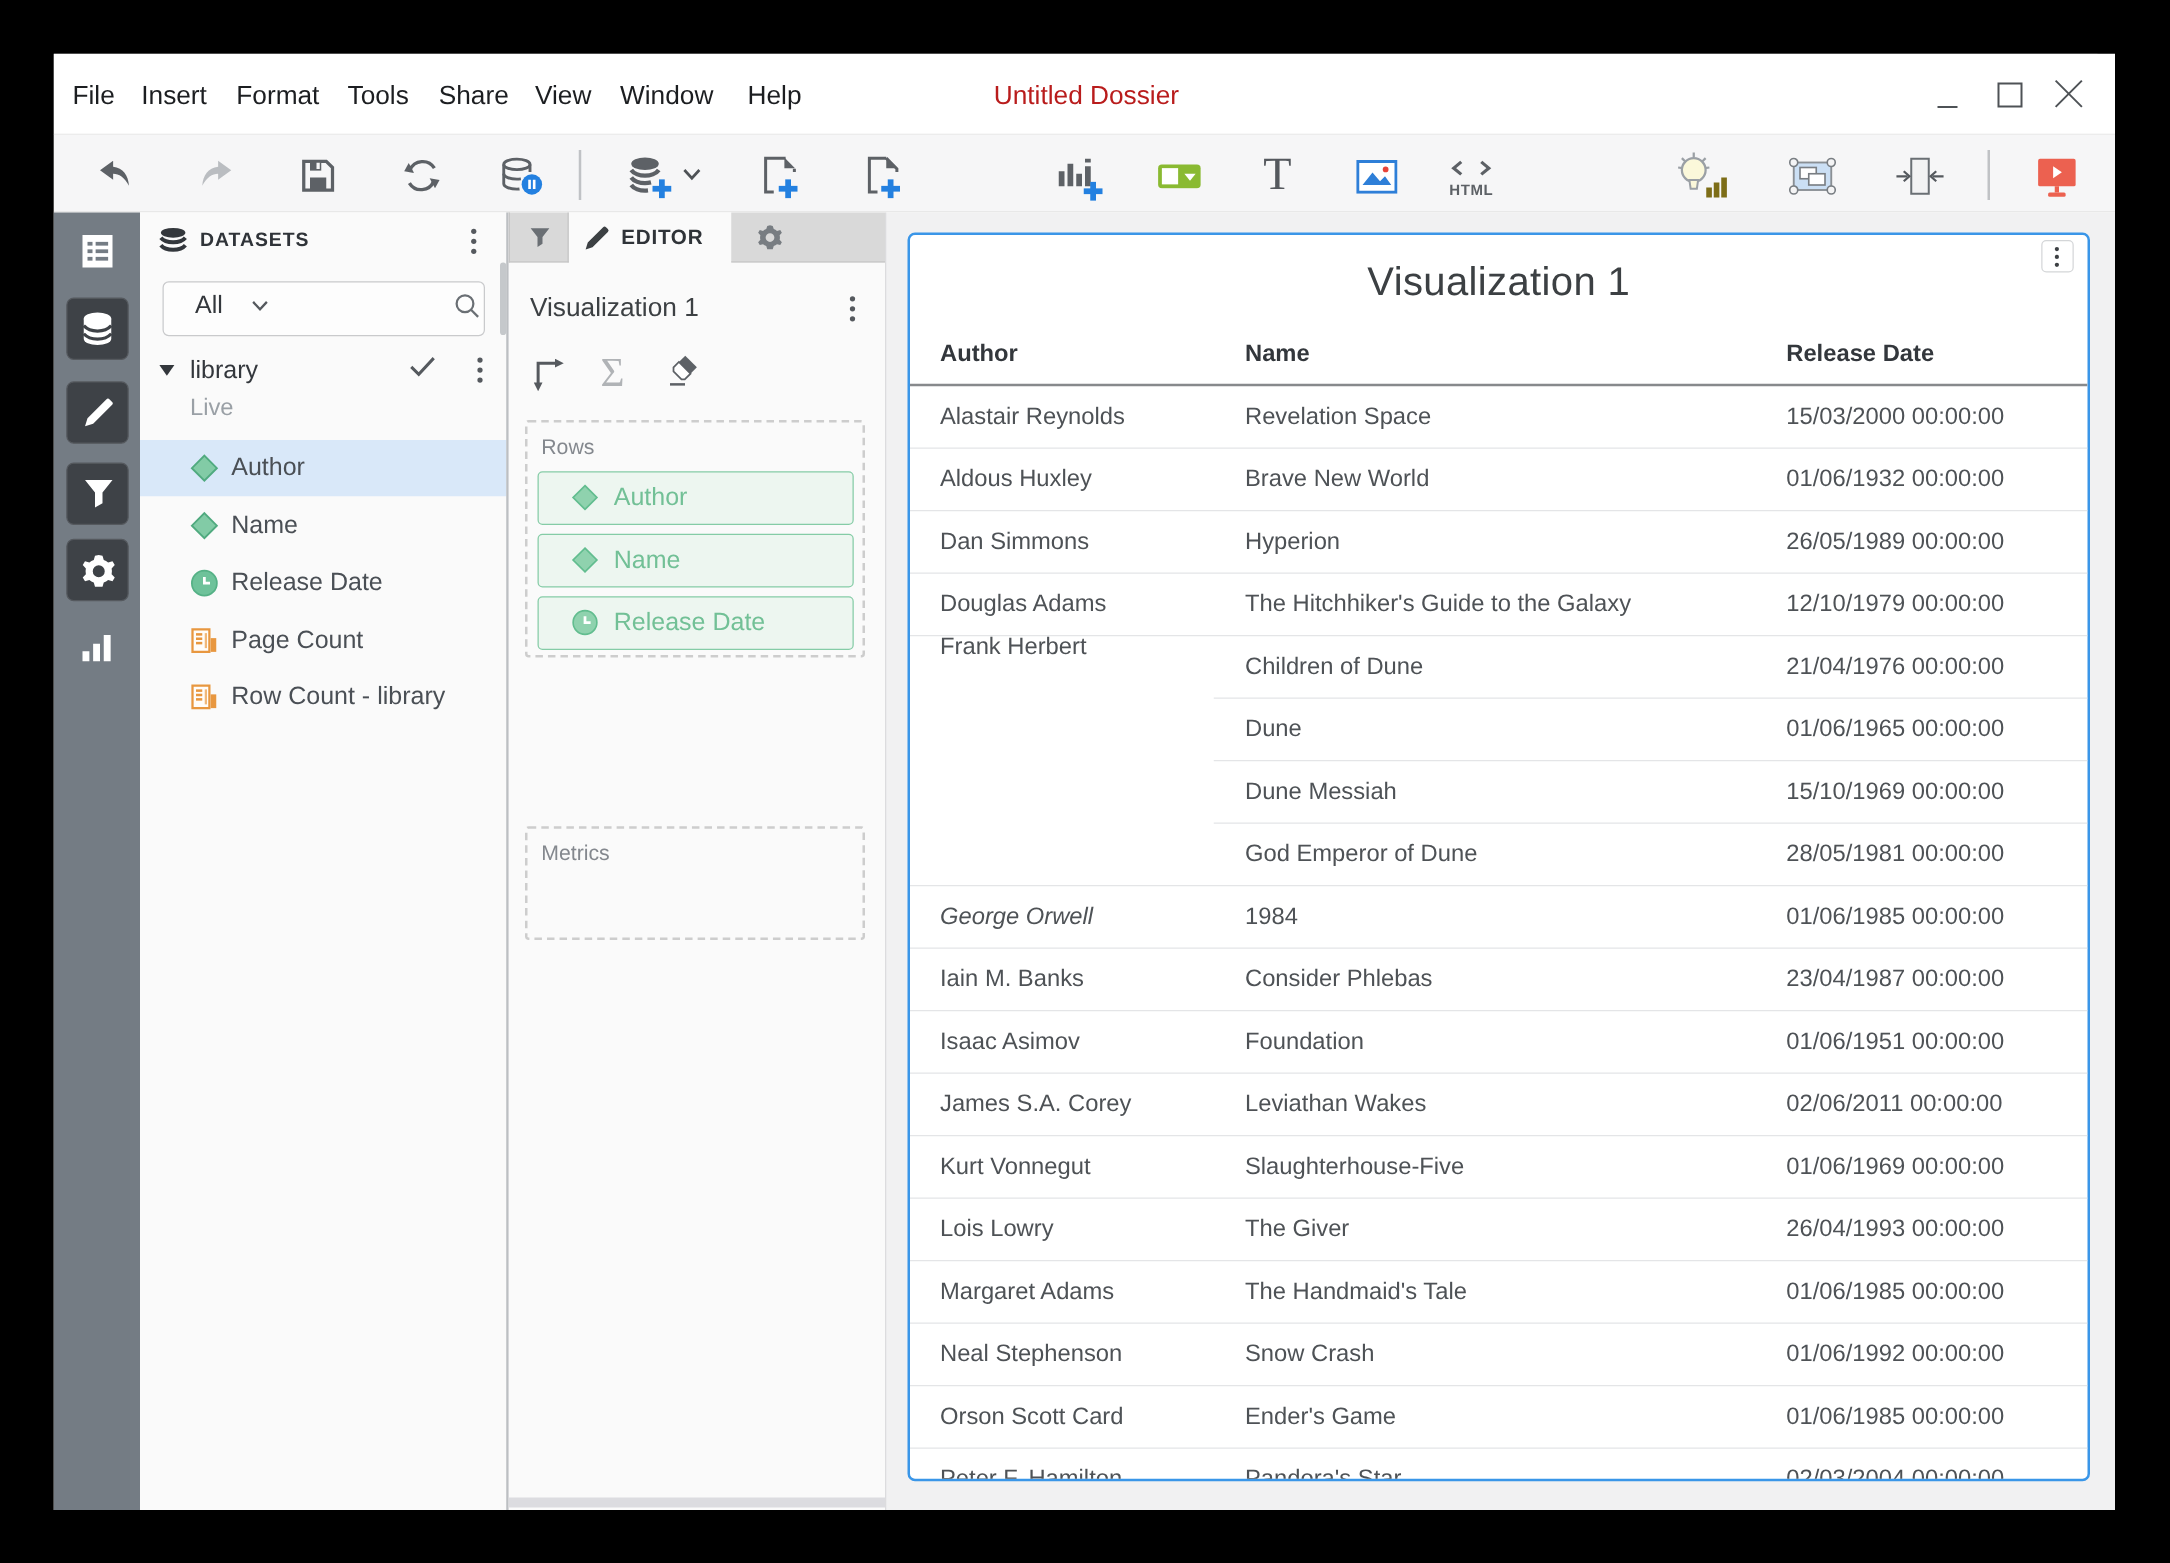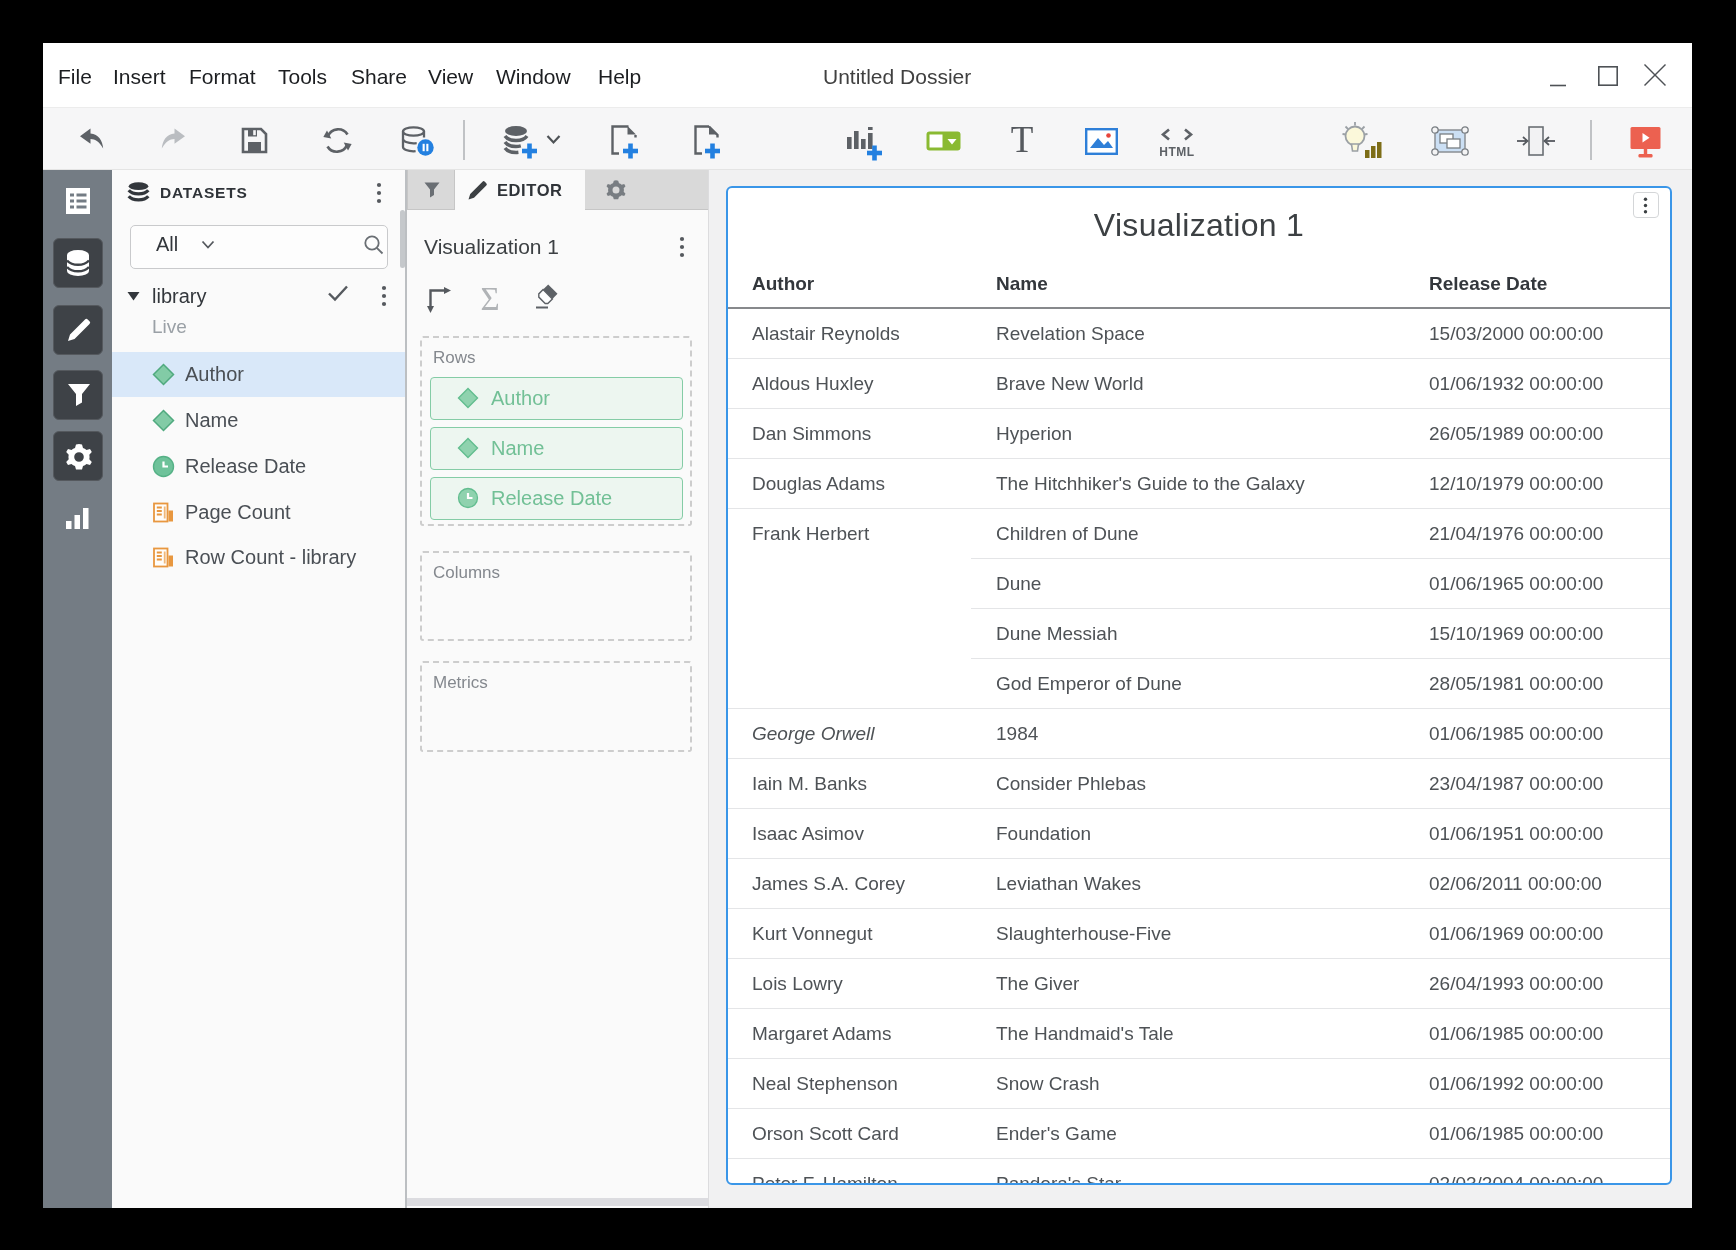--- a/index.html
+++ b/index.html
@@ -43,21 +43,21 @@
 <div id="win">
   <div id="menubar">
     <span class="menuitem" style="left:15px;">File</span>
     <span class="menuitem" style="left:70px;">Insert</span>
     <span class="menuitem" style="left:146px;">Format</span>
     <span class="menuitem" style="left:235px;">Tools</span>
     <span class="menuitem" style="left:308px;">Share</span>
     <span class="menuitem" style="left:385px;">View</span>
     <span class="menuitem" style="left:453px;">Window</span>
     <span class="menuitem" style="left:555px;">Help</span>
-    <span class="menuitem" style="left:780px; color:#404040;">Untitled Dossier</span>
+    <span class="menuitem" style="left:752px; color:#b91c1c;">Untitled Dossier</span>
     <svg class="abs" style="left:1505px; top:22px;" width="20" height="22" viewBox="0 0 20 22">
       <line x1="2" y1="20.5" x2="18" y2="20.5" stroke="#4e5256" stroke-width="1.6"></line>
     </svg>
     <svg class="abs" style="left:1554px; top:22px;" width="22" height="22" viewBox="0 0 22 22">
       <rect x="1.8" y="1.8" width="18.4" height="18.4" fill="none" stroke="#4e5256" stroke-width="1.6"></rect>
     </svg>
     <svg class="abs" style="left:1600px; top:20px;" width="24" height="24" viewBox="0 0 24 24">
       <line x1="1.5" y1="1.5" x2="22.5" y2="22.5" stroke="#4e5256" stroke-width="1.5"></line>
       <line x1="22.5" y1="1.5" x2="1.5" y2="22.5" stroke="#4e5256" stroke-width="1.5"></line>
     </svg>
@@ -343,23 +343,20 @@
         <span class="chiptext">Name</span>
       </div>
       <div class="chip" style="top:139px;">
         <svg class="chipico" width="22" height="22" viewBox="0 0 22 22">
           <circle cx="11" cy="11" r="9.5" fill="#8fd2ae" stroke="#62bd8f" stroke-width="1.3"></circle>
           <path d="M11 6 V11 H15.5" fill="none" stroke="#fff" stroke-width="2.2"></path>
         </svg>
         <span class="chiptext">Release Date</span>
       </div>
     </div>
-    <div class="dashbox" style="top:381px;height:90px;">
-      <div class="dashlabel">Columns</div>
-    </div>
     <div class="dashbox" style="top:491px;height:91px;">
       <div class="dashlabel">Metrics</div>
     </div>
     <div class="abs" style="left:0;top:1028px;width:301px;height:8px;background:#dcdce0;"></div>
   </div>
   <div id="canvas"></div>
   <div id="viz">
     <div class="abs" style="left:0;top:19px;width:942px;height:36px;line-height:36px;text-align:center;font-size:32px;letter-spacing:0.3px;color:#3c4043;">Visualization 1</div>
     <div class="abs" style="left:905px;top:4px;width:26px;height:26px;border:1.5px solid #d4d6d8;border-radius:4px;background:#fff;">
       <svg style="position:absolute;left:9px;top:4px;" width="5" height="17" viewBox="0 0 5 17">
@@ -381,21 +378,21 @@
       <span class="cell" style="left:701px;top:186px;">01/06/1932 00:00:00</span>
     <div class="rowline" style="left:0;top:220px;width:942px;"></div>
     <span class="cell" style="left:24px;top:236px;">Dan Simmons</span>
       <span class="cell" style="left:268px;top:236px;">Hyperion</span>
       <span class="cell" style="left:701px;top:236px;">26/05/1989 00:00:00</span>
     <div class="rowline" style="left:0;top:270px;width:942px;"></div>
     <span class="cell" style="left:24px;top:286px;">Douglas Adams</span>
       <span class="cell" style="left:268px;top:286px;">The Hitchhiker's Guide to the Galaxy</span>
       <span class="cell" style="left:701px;top:286px;">12/10/1979 00:00:00</span>
     <div class="rowline" style="left:0;top:320px;width:942px;"></div>
-    <span class="cell" style="left:24px;top:336px;">Frank Herbert</span>
+    <span class="cell" style="left:24px;top:320px;">Frank Herbert</span>
       <span class="cell" style="left:268px;top:336px;">Children of Dune</span>
       <span class="cell" style="left:701px;top:336px;">21/04/1976 00:00:00</span>
     <div class="rowline" style="left:243px;top:370px;width:699px;"></div>
     <span class="cell" style="left:268px;top:386px;">Dune</span>
       <span class="cell" style="left:701px;top:386px;">01/06/1965 00:00:00</span>
     <div class="rowline" style="left:243px;top:420px;width:699px;"></div>
     <span class="cell" style="left:268px;top:436px;">Dune Messiah</span>
       <span class="cell" style="left:701px;top:436px;">15/10/1969 00:00:00</span>
     <div class="rowline" style="left:243px;top:470px;width:699px;"></div>
     <span class="cell" style="left:268px;top:486px;">God Emperor of Dune</span>

